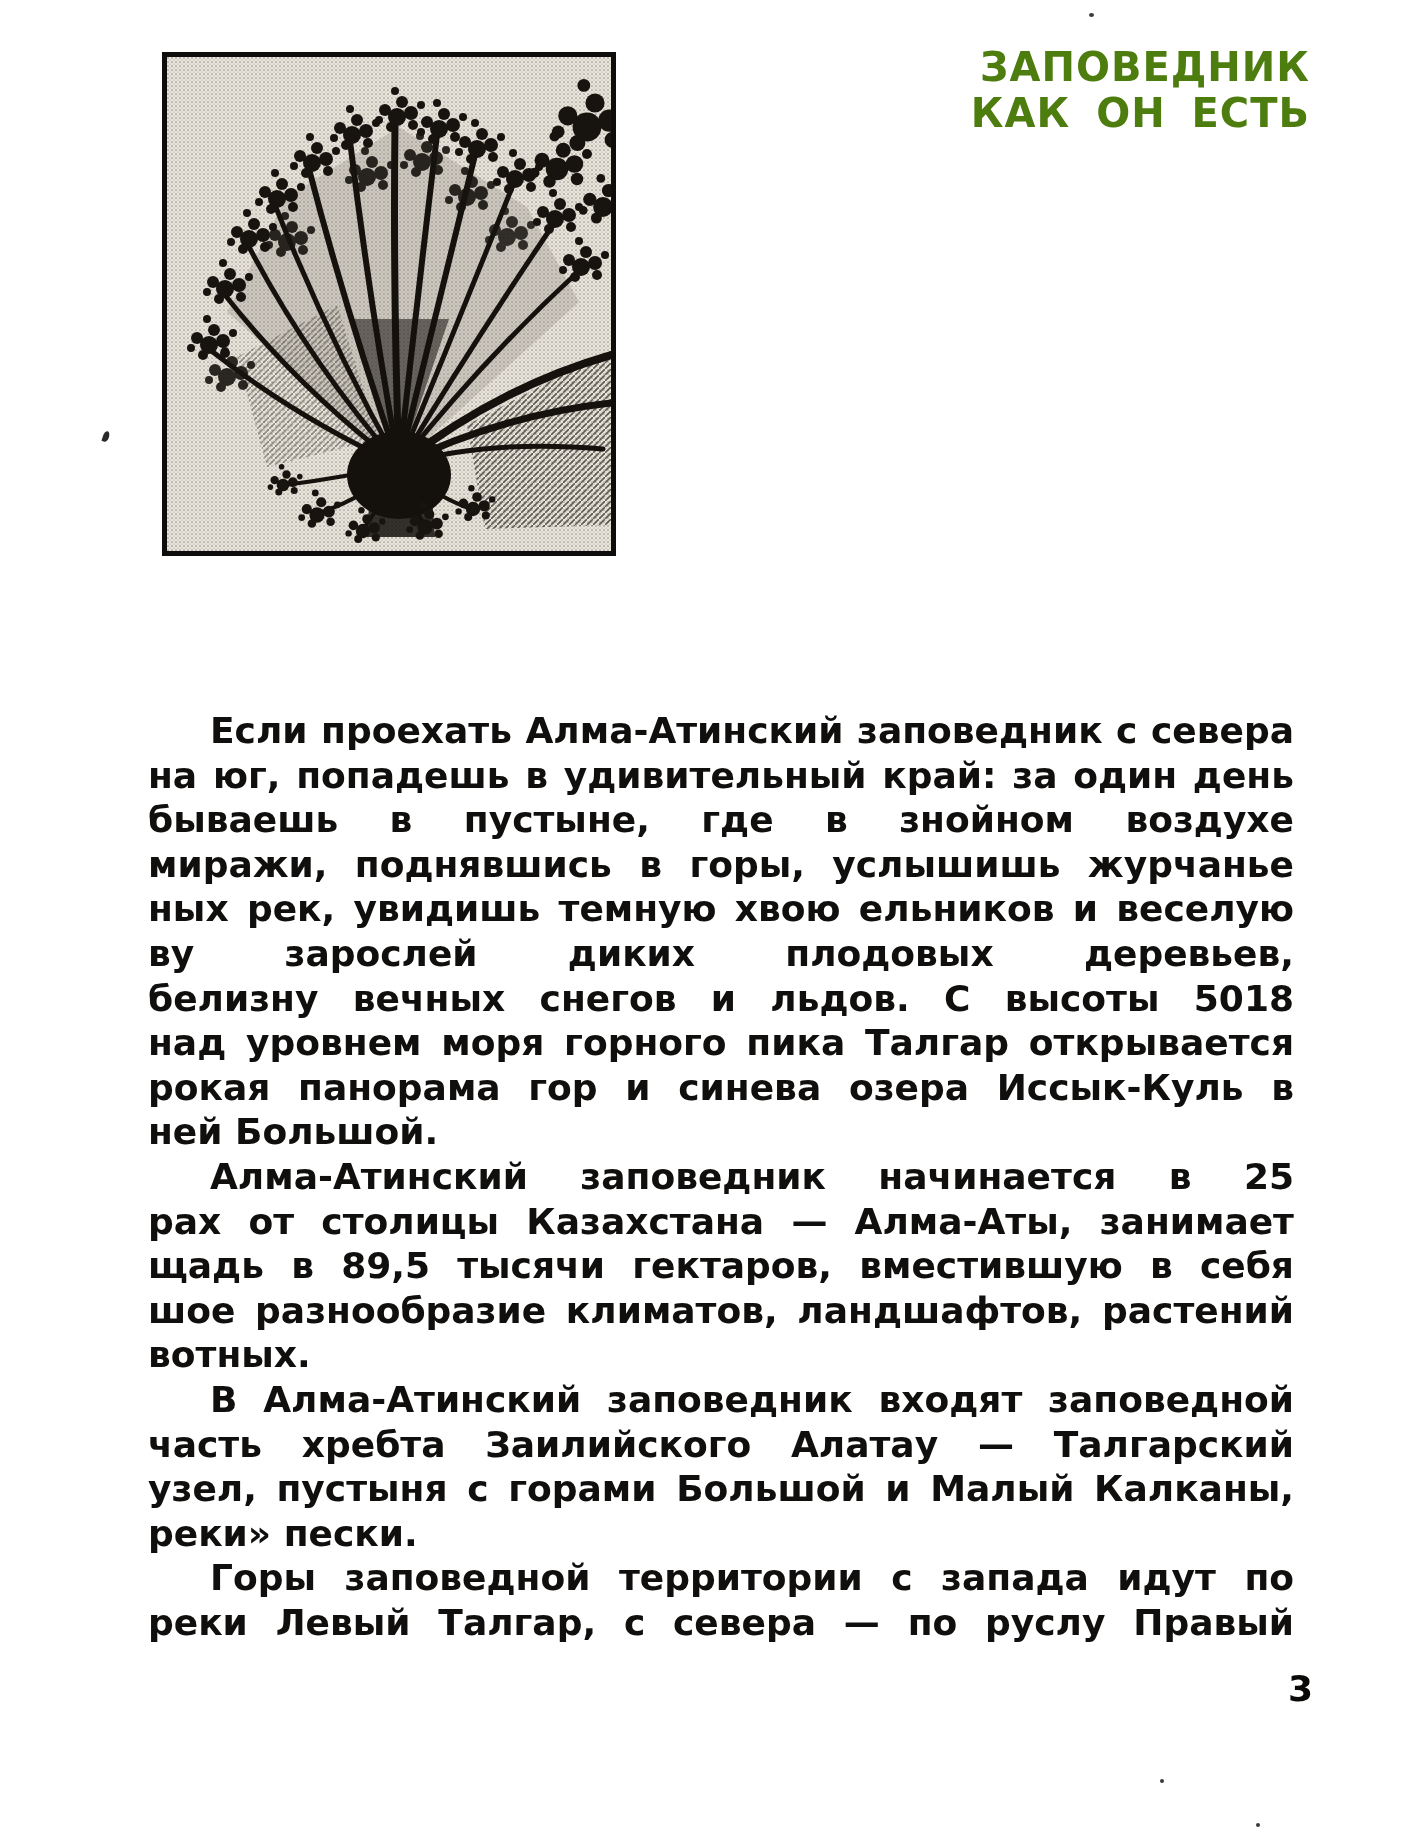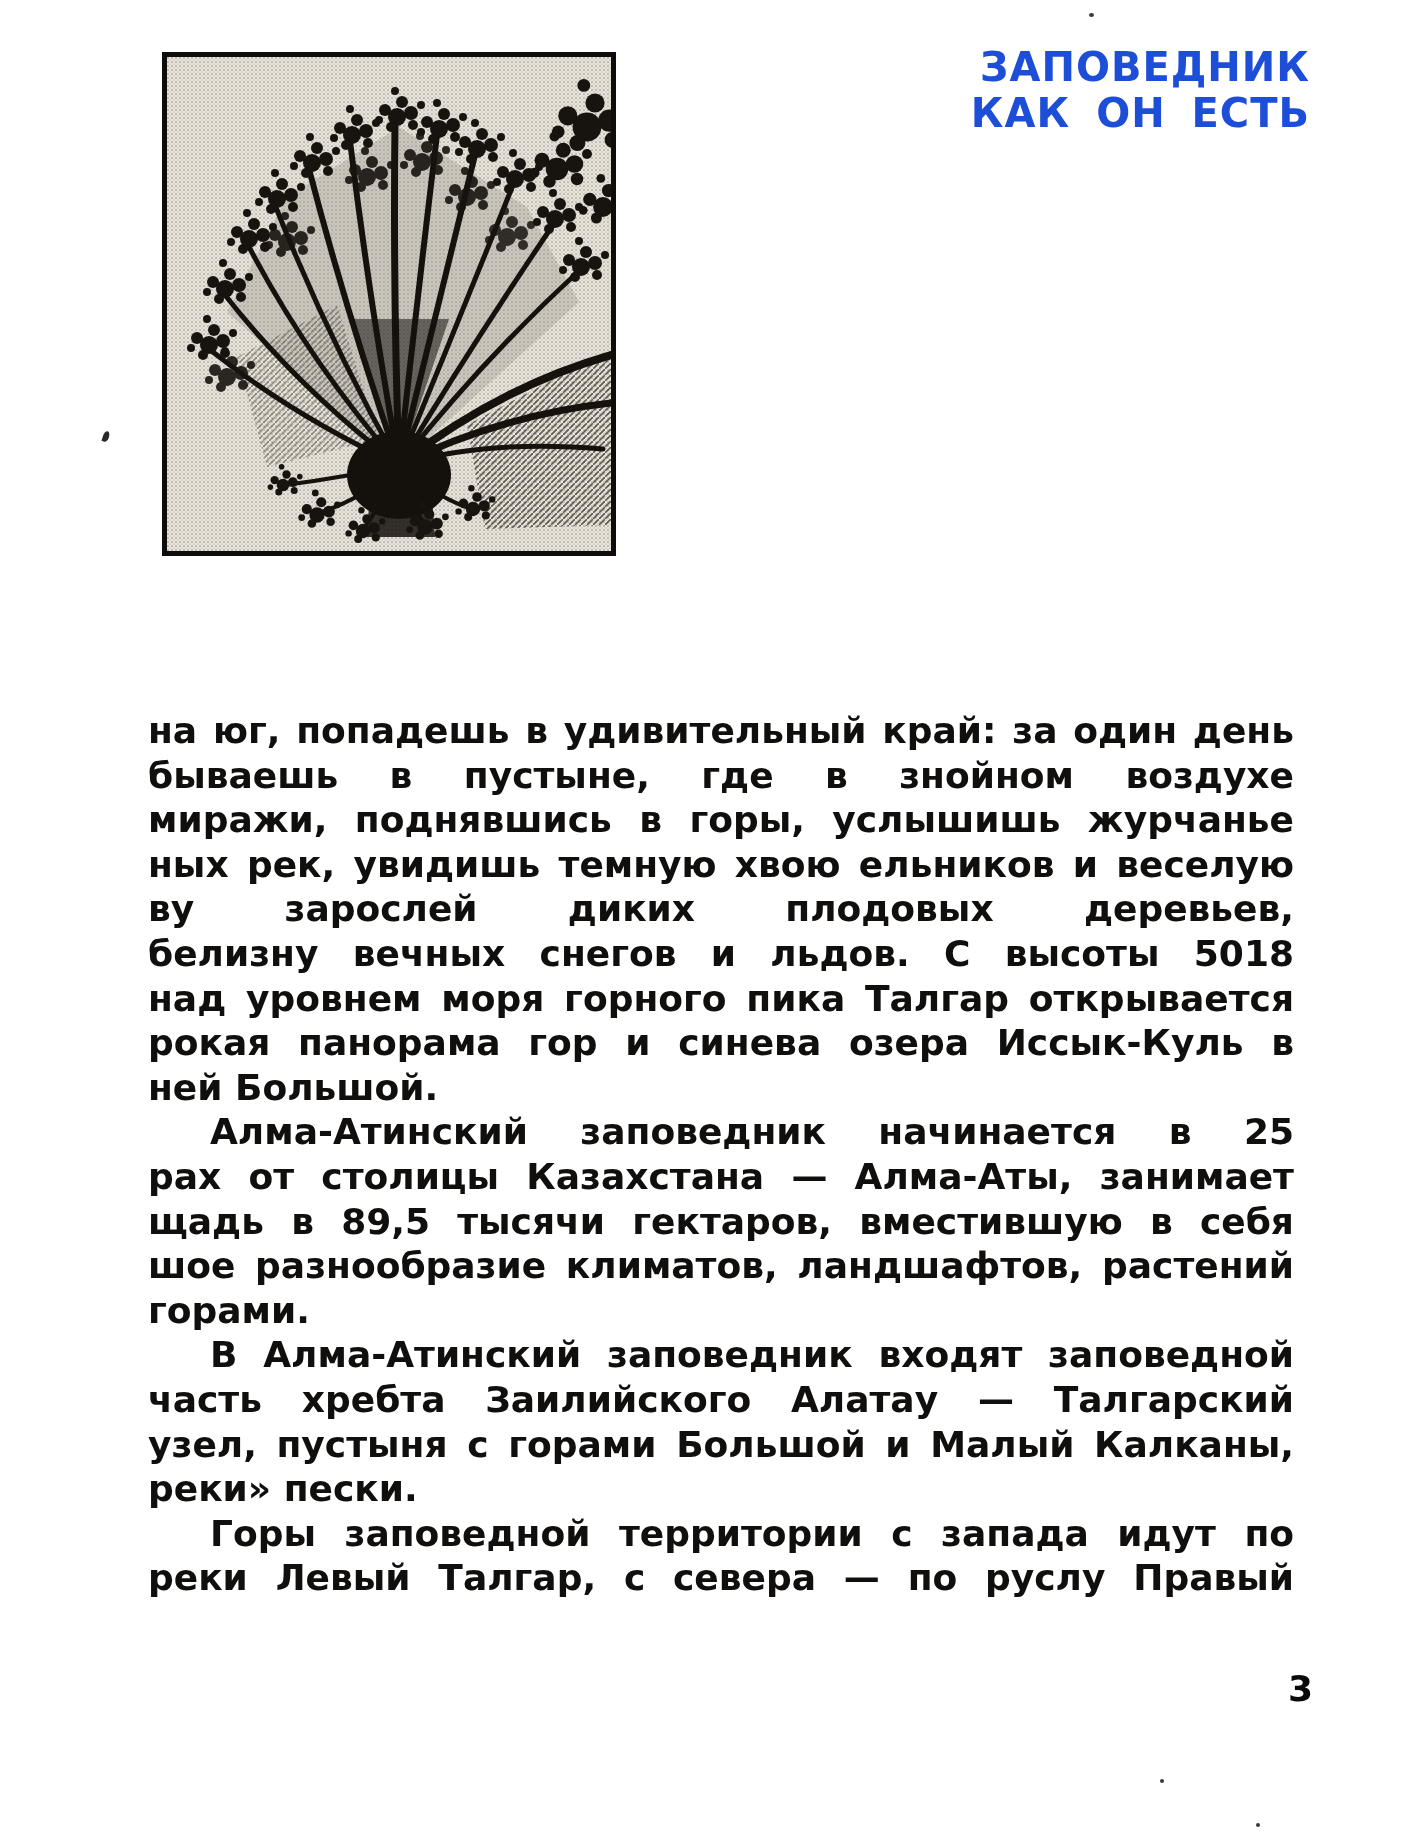--- a/index.html
+++ b/index.html
@@ -30,21 +30,21 @@
   .chapter-title {
     position: absolute;
     top: 44px;
     right: 111px;
     text-align: right;
     font-size: 40px;
     line-height: 46px;
     font-weight: bold;
     letter-spacing: 1px;
     word-spacing: 11px;
-    color: #1d4ed8;
+    color: #4d7c0f;
     white-space: nowrap;
   }
 
   
   .body-text {
     position: absolute;
     left: 148px;
     top: 709px;
     width: 1146px;
     font-size: 36px;
@@ -189,34 +189,35 @@
         </g>
     </svg>
   </div>
 
   <div class="chapter-title">
     <div>ЗАПОВЕДНИК</div>
     <div>КАК ОН ЕСТЬ</div>
   </div>
 
   <div class="body-text" id="body-text">
+      <div class="line first just">Если проехать Алма-Атинский заповедник с севера</div>
       <div class="line just">на юг, попадешь в удивительный край: за один день по-</div>
       <div class="line just">бываешь в пустыне, где в знойном воздухе колышутся</div>
       <div class="line just">миражи, поднявшись в горы, услышишь журчанье гор-</div>
       <div class="line just">ных рек, увидишь темную хвою ельников и веселую лист-</div>
       <div class="line just">ву зарослей диких плодовых деревьев, ослепительную</div>
       <div class="line just">белизну вечных снегов и льдов. С высоты 5018 метров</div>
       <div class="line just">над уровнем моря горного пика Талгар открывается ши-</div>
       <div class="line just">рокая панорама гор и синева озера Иссык-Куль в сосед-</div>
       <div class="line">ней Большой.</div>
       <div class="line first just">Алма-Атинский заповедник начинается в 25 километ-</div>
       <div class="line just">рах от столицы Казахстана — Алма-Аты, занимает пло-</div>
       <div class="line just">щадь в 89,5 тысячи гектаров, вместившую в себя боль-</div>
       <div class="line just">шое разнообразие климатов, ландшафтов, растений и жи-</div>
-      <div class="line">горами.</div>
+      <div class="line">вотных.</div>
       <div class="line first just">В Алма-Атинский заповедник входят заповедной</div>
       <div class="line just">часть хребта Заилийского Алатау — Талгарский горный</div>
       <div class="line just">узел, пустыня с горами Большой и Малый Калканы, «По-</div>
       <div class="line">реки» пески.</div>
       <div class="line first just">Горы заповедной территории с запада идут по руслу</div>
       <div class="line just">реки Левый Талгар, с севера — по руслу Правый Талгар</div>
     </div>
 
   <div class="page-number">3</div>
 

